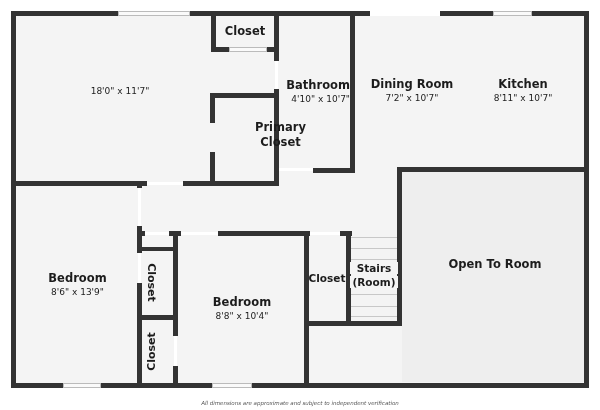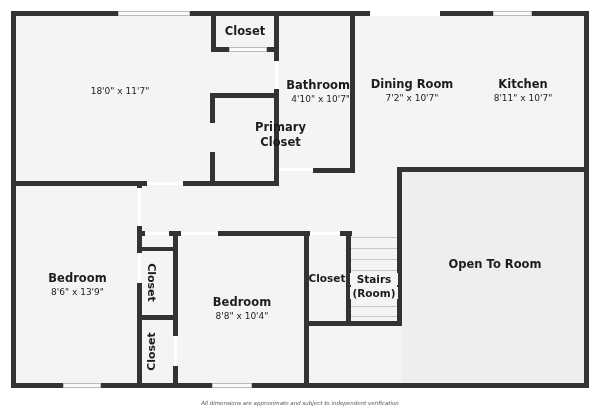--- a/index.html
+++ b/index.html
@@ -125,21 +125,21 @@
     <span>Closet</span>
   </div>
   <div class="label" style="left:180px;top:296px;width:124px;">
     <span class="name">Bedroom</span>
     <span class="dim">8'8" x 10'4"</span>
   </div>
   <div class="label" style="left:307px;top:272px;width:40px;">
     <span class="name" style="font-size:10.5px;">Closet</span>
   </div>
   <div class="label" style="left:350px;top:262px;width:48px;">
-    <span class="name" style="font-size:10.5px;background:#f4f4f4;margin-top:11px;">Stairs</span>
+    <span class="name" style="font-size:10.5px;background:#f4f4f4;">Stairs</span>
     <span class="name" style="font-size:10.5px;margin-top:2px;background:#f4f4f4;">(Room)</span>
   </div>
   <div class="label" style="left:420px;top:258px;width:150px;">
     <span class="name">Open To Room</span>
   </div>
 
   <div class="footer">All dimensions are approximate and subject to independent verification</div>
 </div>
 
 </body></html>

